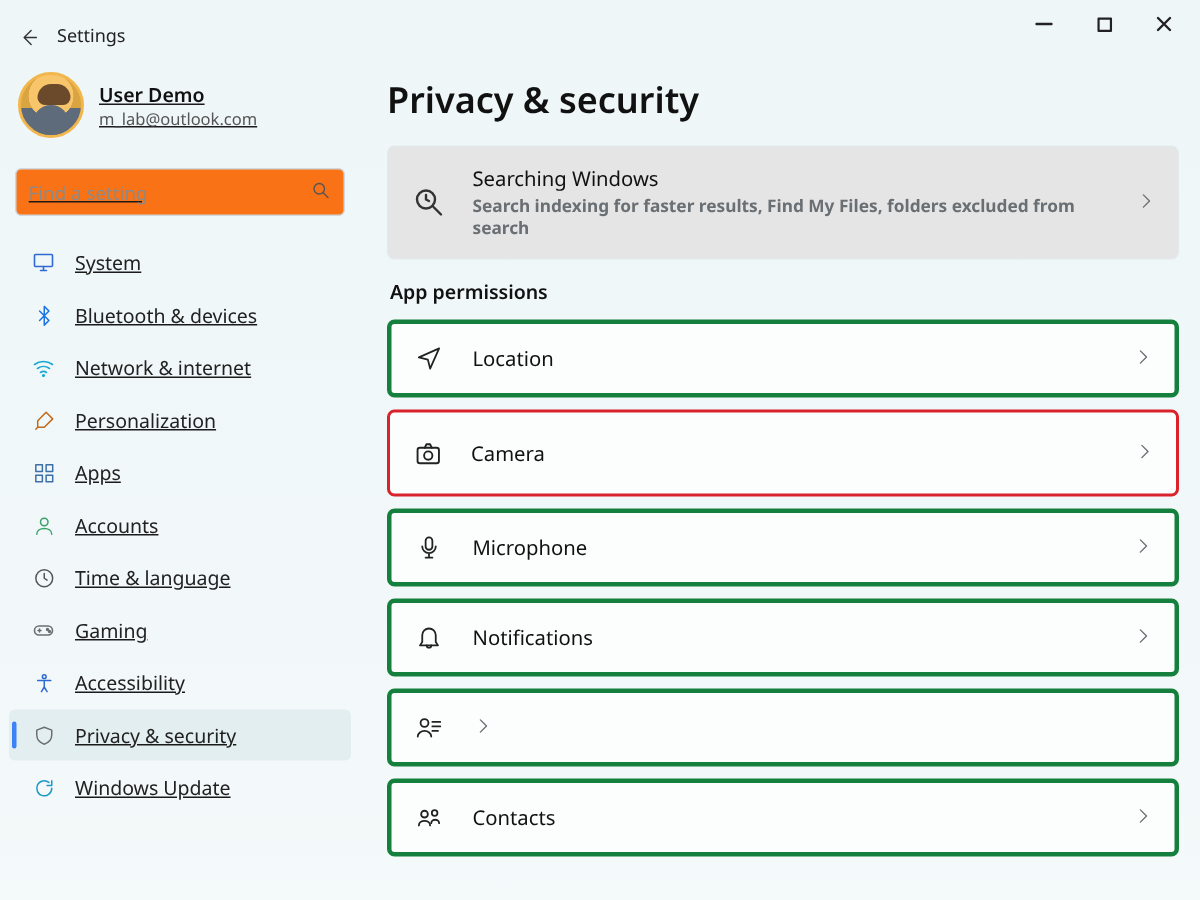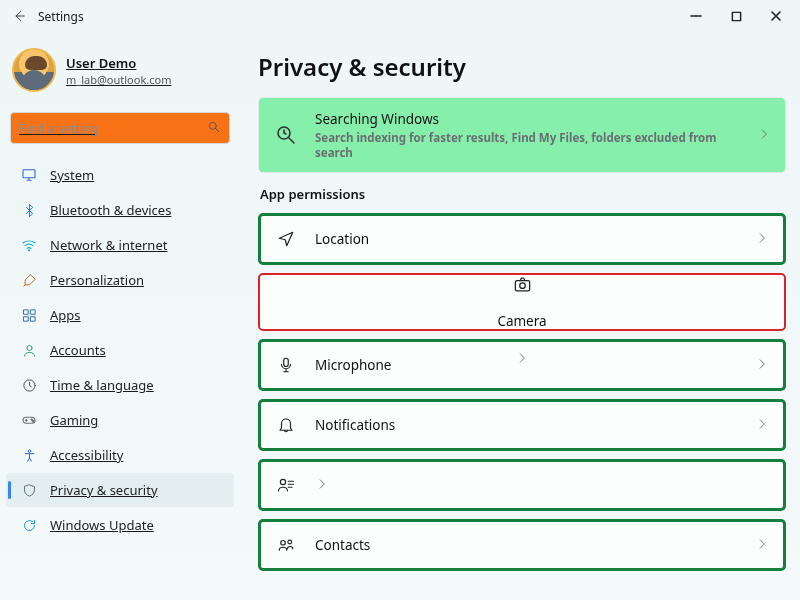--- a/index.html
+++ b/index.html
@@ -1,19 +1,19 @@
 <!DOCTYPE html>
 <html><head>
 <meta charset="utf-8">
 <style>
   * { box-sizing: border-box; margin: 0; padding: 0; font-family: "Segoe UI", system-ui, sans-serif; }
   html, body { width: 800px; height: 600px; overflow: hidden; }
   body { background: linear-gradient(180deg, #eef6f7 0%, #f4f9fa 100%); color: #1a1a1a; }
 
-  .titlebar { display: flex; align-items: center; height: 32px; padding: 0 4px; }
+  .titlebar { display: flex; align-items: flex-end; height: 32px; padding: 0 4px; }
   .titlebar .back { width: 30px; display:flex; align-items:center; justify-content:center; font-size:14px; color:#333;}
   .titlebar .title { font-size: 12px; color:#222; margin-left:4px;}
   .titlebar .spacer { flex:1; }
   .titlebar .winbtn { width:40px; height:32px; display:flex; align-items:center; justify-content:center; color:#222; }
   .titlebar svg { display:block; }
 
   .shell { display:flex; height:calc(600px - 32px); }
 
   .sidebar { width: 240px; padding: 8px 6px 8px 6px; display:flex; flex-direction:column; gap:4px;text-decoration:underline; }
   .profile { display:flex; align-items:center; gap:10px; padding:8px 6px 12px 6px; }
@@ -30,34 +30,34 @@
 
   .nav { display:flex; flex-direction:column; gap:1px; }
   .nav-item { display:flex; align-items:center; gap:12px; height:34px; padding:0 10px 0 14px; border-radius:4px; font-size:13px; color:#222; position:relative;}
   .nav-item .ni-icon{width:18px; display:flex; align-items:center; justify-content:center; font-size:14px;}
   .nav-item.active { background:#e3eef0; }
   .nav-item.active::before { content:""; position:absolute; left:2px; top:8px; bottom:8px; width:3px; background:#3b82f6; border-radius:2px; }
 
   .main { flex:1; padding: 18px 14px 0 18px; overflow-y:auto; }
   .page-title { font-size:24px; font-weight:600; margin-bottom:14px; color:#111;}
 
-  .card { background:#86efac; border:1px solid #e1e9eb; border-radius:5px; padding:12px 14px; margin-bottom:12px; display:flex; align-items:center; gap:16px;}
+  .card { background:#e5e5e5; border:1px solid #e1e9eb; border-radius:5px; padding:12px 14px; margin-bottom:12px; display:flex; align-items:center; gap:16px;}
   .card .c-icon{ width:26px; display:flex; align-items:center; justify-content:center; color:#333;}
   .card .c-body{ flex:1; }
   .card .c-title{ font-size:13.5px; color:#111; }
   .card .c-sub{ font-size:11.5px; color:#6a6f73; margin-top:2px;font-weight:bold;}
   .card .chev{ color:#6a6f73; }
 
   .section-label { font-size:13px; font-weight:600; margin:4px 0 10px 2px; color:#111;}
 
   .row { background:#fcfefe; border:3px solid #15803d; border-radius:5px; height:52px; padding:0 14px; margin-bottom:8px; display:flex; align-items:center; gap:18px;}
   .row .r-icon{ width:22px; display:flex; align-items:center; justify-content:center; color:#222;}
   .row .r-label{ flex:1; font-size:13.5px; color:#111;}
   .row .chev{ color:#6a6f73; }
-  .row.highlight { border:2.5px solid #d9222a; height:58px;flex-direction:column; }
+  .row.highlight { border:2.5px solid #d9222a; height:58px; }
 
   svg { stroke: currentColor; fill:none; stroke-width:1.6; stroke-linecap:round; stroke-linejoin:round; }
 </style>
 </head>
 <body>
 
 <div class="titlebar">
   <div class="back">
     <svg width="14" height="14" viewBox="0 0 24 24">
         <path d="M15 4l-8 8 8 8M7 12h14"></path>

